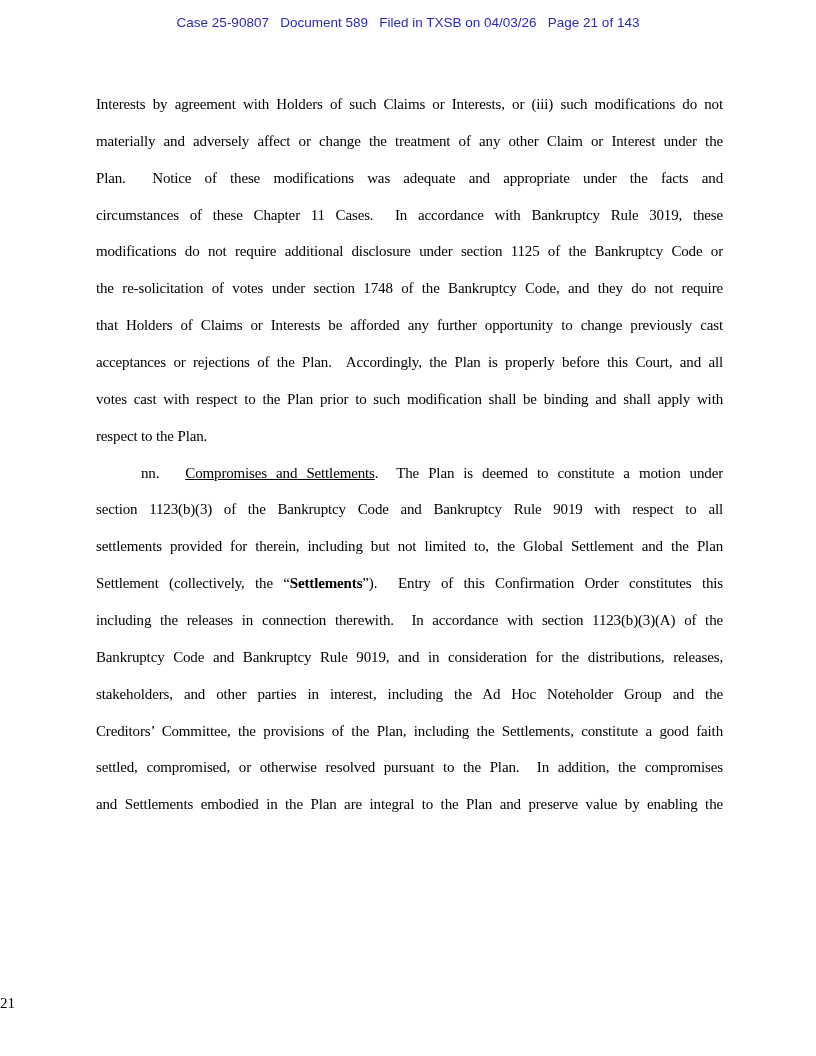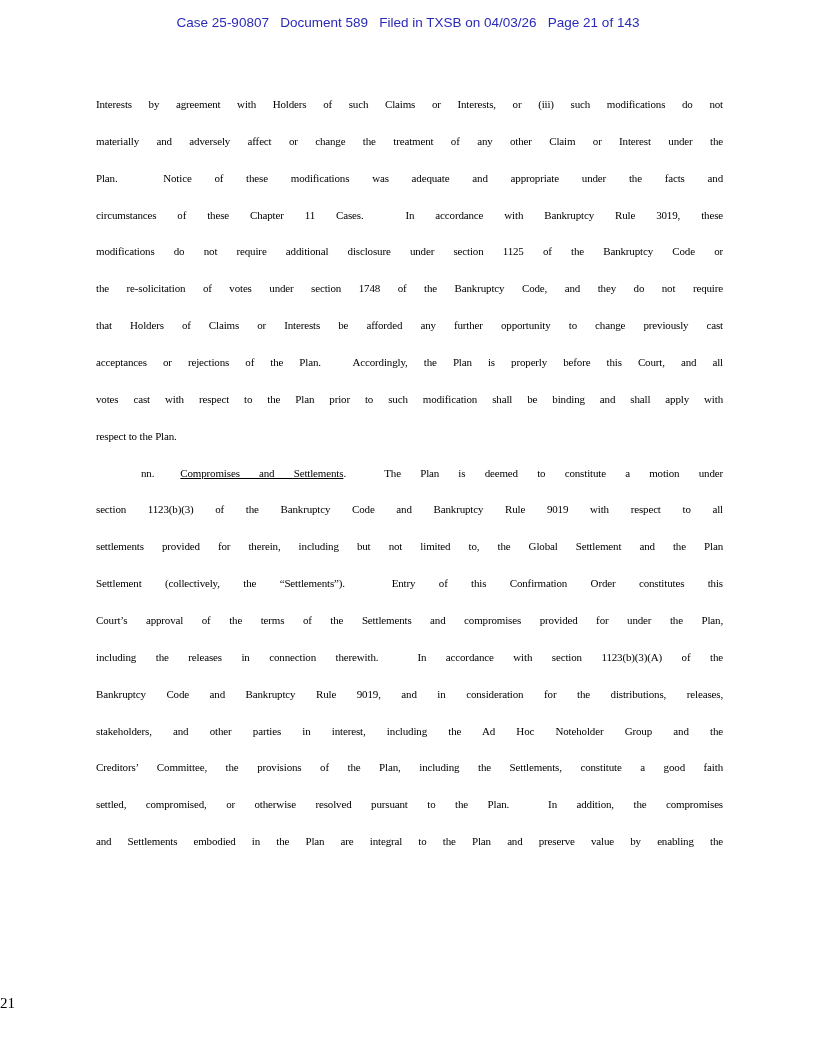--- a/index.html
+++ b/index.html
@@ -23,34 +23,34 @@
     font-size: 13.5px;
     white-space: pre;
   }
   .doc-body {
     position: absolute;
     top: 86px;
     left: 96px;
     width: 627px;
   }
   .line {
-    font-size: 11px;
+    font-size: 15px;
     letter-spacing: -0.15px;
     line-height: 36.86px;
     height: 36.86px;
     overflow: hidden;
     text-align: justify;
     text-align-last: justify;
   }
   .line.no-just {
     text-align: left;
     text-align-last: left;
   }
   .u { text-decoration: underline; margin-top: 28px; }
-  .b { font-weight: normal; }
+  .b { font-weight: bold; }
   .tab { display: inline-block; width: 26px; }
   .footer {
     position: absolute;
     top: 993px;
     left: 0;
     right: 0;
     font-size: 15px;
     line-height: 20px;
   }
 </style>
@@ -71,21 +71,20 @@
         <div class="line"><span>that Holders of Claims or Interests be afforded any further opportunity to change previously cast</span></div>
         <div class="line"><span>acceptances or rejections of the Plan.&nbsp; Accordingly, the Plan is properly before this Court, and all</span></div>
         <div class="line"><span>votes cast with respect to the Plan prior to such modification shall be binding and shall apply with</span></div>
         <div class="line no-just"><span>respect to the Plan.</span></div>
       </div>
       <div>
         <div class="line" style="padding-left: 45px;"><span>nn.</span><span class="tab"></span><span class="u">Compromises and Settlements</span><span>.&nbsp; The Plan is deemed to constitute a motion under</span></div>
         <div class="line"><span>section 1123(b)(3) of the Bankruptcy Code and Bankruptcy Rule 9019 with respect to all</span></div>
         <div class="line"><span>settlements provided for therein, including but not limited to, the Global Settlement and the Plan</span></div>
         <div class="line"><span>Settlement (collectively, the “</span><span class="b">Settlements</span><span>”).&nbsp; Entry of this Confirmation Order constitutes this</span></div>
-        <div class="line"><span>Court’s approval of the terms of the Settlements and compromises provided for under the Plan,</span></div>
         <div class="line"><span>including the releases in connection therewith.&nbsp; In accordance with section 1123(b)(3)(A) of the</span></div>
         <div class="line"><span>Bankruptcy Code and Bankruptcy Rule 9019, and in consideration for the distributions, releases,</span></div>
         <div class="line"><span>stakeholders, and other parties in interest, including the Ad Hoc Noteholder Group and the</span></div>
         <div class="line"><span>Creditors’ Committee, the provisions of the Plan, including the Settlements, constitute a good faith</span></div>
         <div class="line"><span>settled, compromised, or otherwise resolved pursuant to the Plan.&nbsp; In addition, the compromises</span></div>
         <div class="line"><span>and Settlements embodied in the Plan are integral to the Plan and preserve value by enabling the</span></div>
       </div>
     </div>
 
   <div class="footer">21</div>

